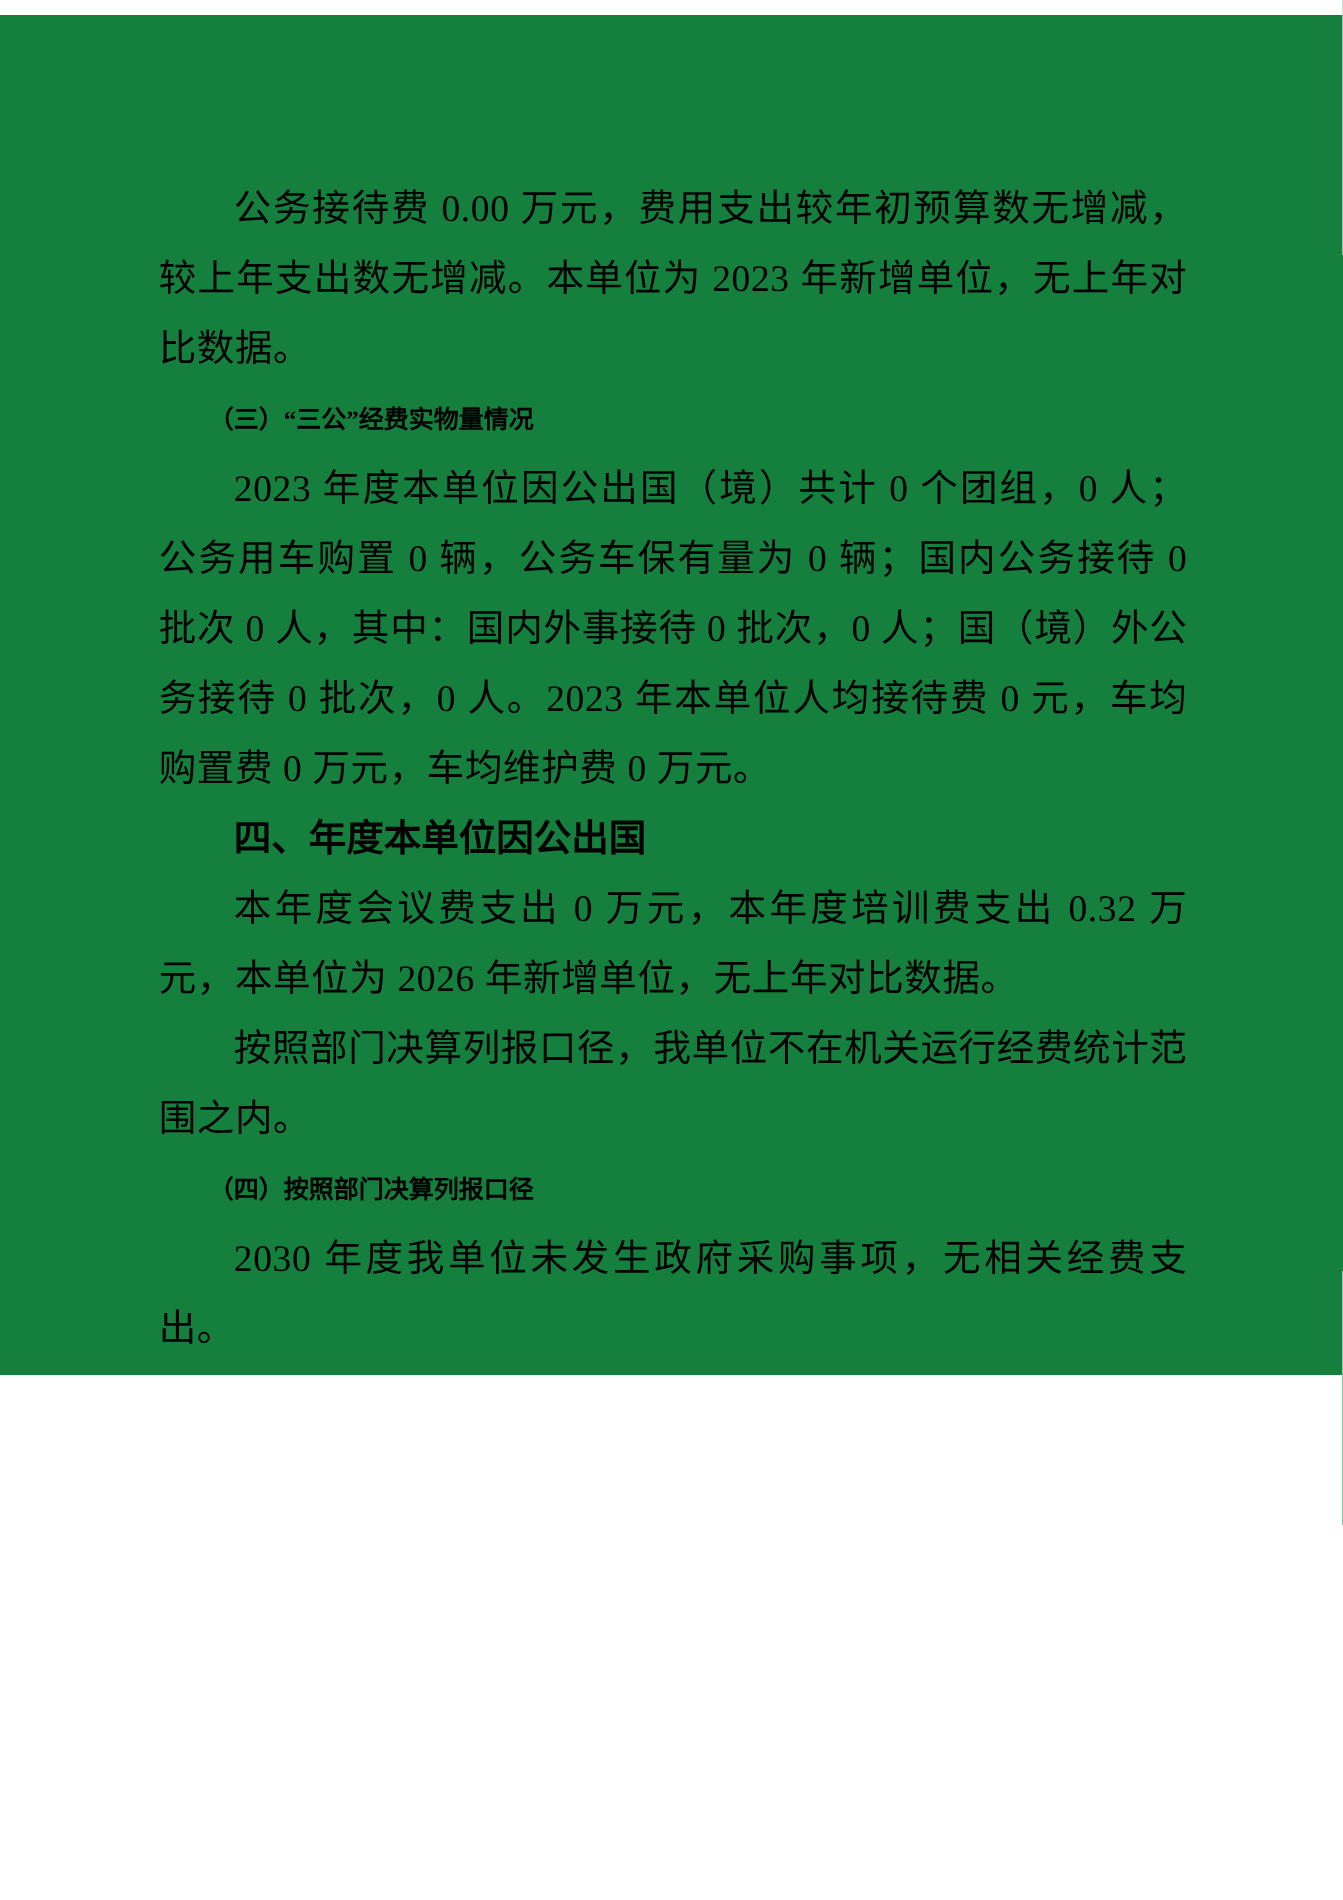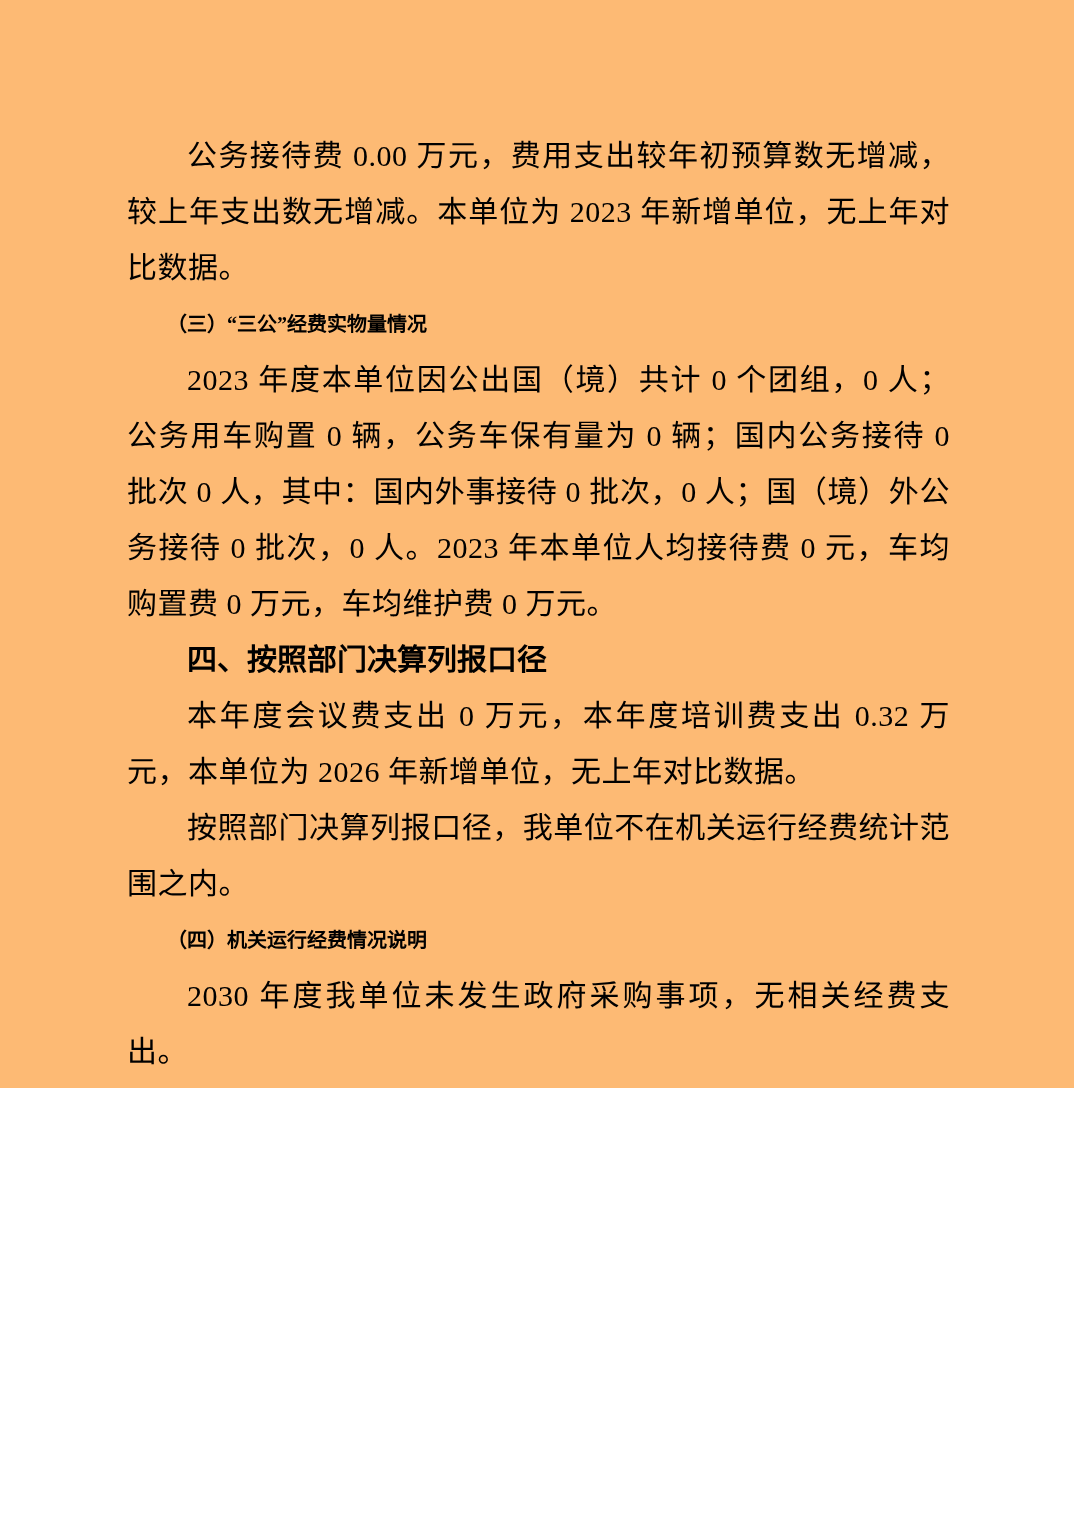--- a/index.html
+++ b/index.html
@@ -4,23 +4,24 @@
 <style>
   html, body {
     margin: 0;
     padding: 0;
     background: #ffffff;
   }
   .page {
     position: relative;
     width: 1074px;
     height: 1088px;
-    background: #fdba74;
+    background: #15803d;
     color: #000000;
     overflow: hidden;
+    margin-top: 12px;
   }
   .content {
     position: absolute;
     left: 127px;
     top: 128px;
     width: 823px;
   }
   .para {
     margin: 0;
     font-family: "Liberation Serif", serif;
@@ -59,22 +60,22 @@
   }
 </style>
 </head>
 <body>
 
 <div class="page">
   <div class="content">
     <p class="para">公务接待费 0.00 万元，费用支出较年初预算数无增减，较上年支出数无增减。本单位为 2023 年新增单位，无上年对比数据。</p>
     <p class="h2">（三）“三公”经费实物量情况</p>
     <p class="para">2023 年度本单位因公出国（境）共计 0 个团组，0 人；公务用车购置 0 辆，公务车保有量为 0 辆；国内公务接待 0 批次 0 人，其中：国内外事接待 0 批次，0 人；国（境）外公务接待 0 批次，0 人。2023 年本单位人均接待费 0 元，车均购置费 0 万元，车均维护费 0 万元。</p>
-    <p class="h1">四、按照部门决算列报口径</p>
+    <p class="h1">四、年度本单位因公出国</p>
     <p class="para">本年度会议费支出 0 万元，本年度培训费支出 0.32 万元，本单位为 2026 年新增单位，无上年对比数据。</p>
     <p class="para">按照部门决算列报口径，我单位不在机关运行经费统计范围之内。</p>
-    <p class="h2">（四）机关运行经费情况说明</p>
+    <p class="h2">（四）按照部门决算列报口径</p>
     <p class="para">2030 年度我单位未发生政府采购事项，无相关经费支出。</p>
     <p class="h1">五、预算绩效管理情况说明</p>
     <p class="h2">（一）无相关经费支出</p>
   </div>
   <div class="footer">5</div>
 </div>
 
 </body></html>

